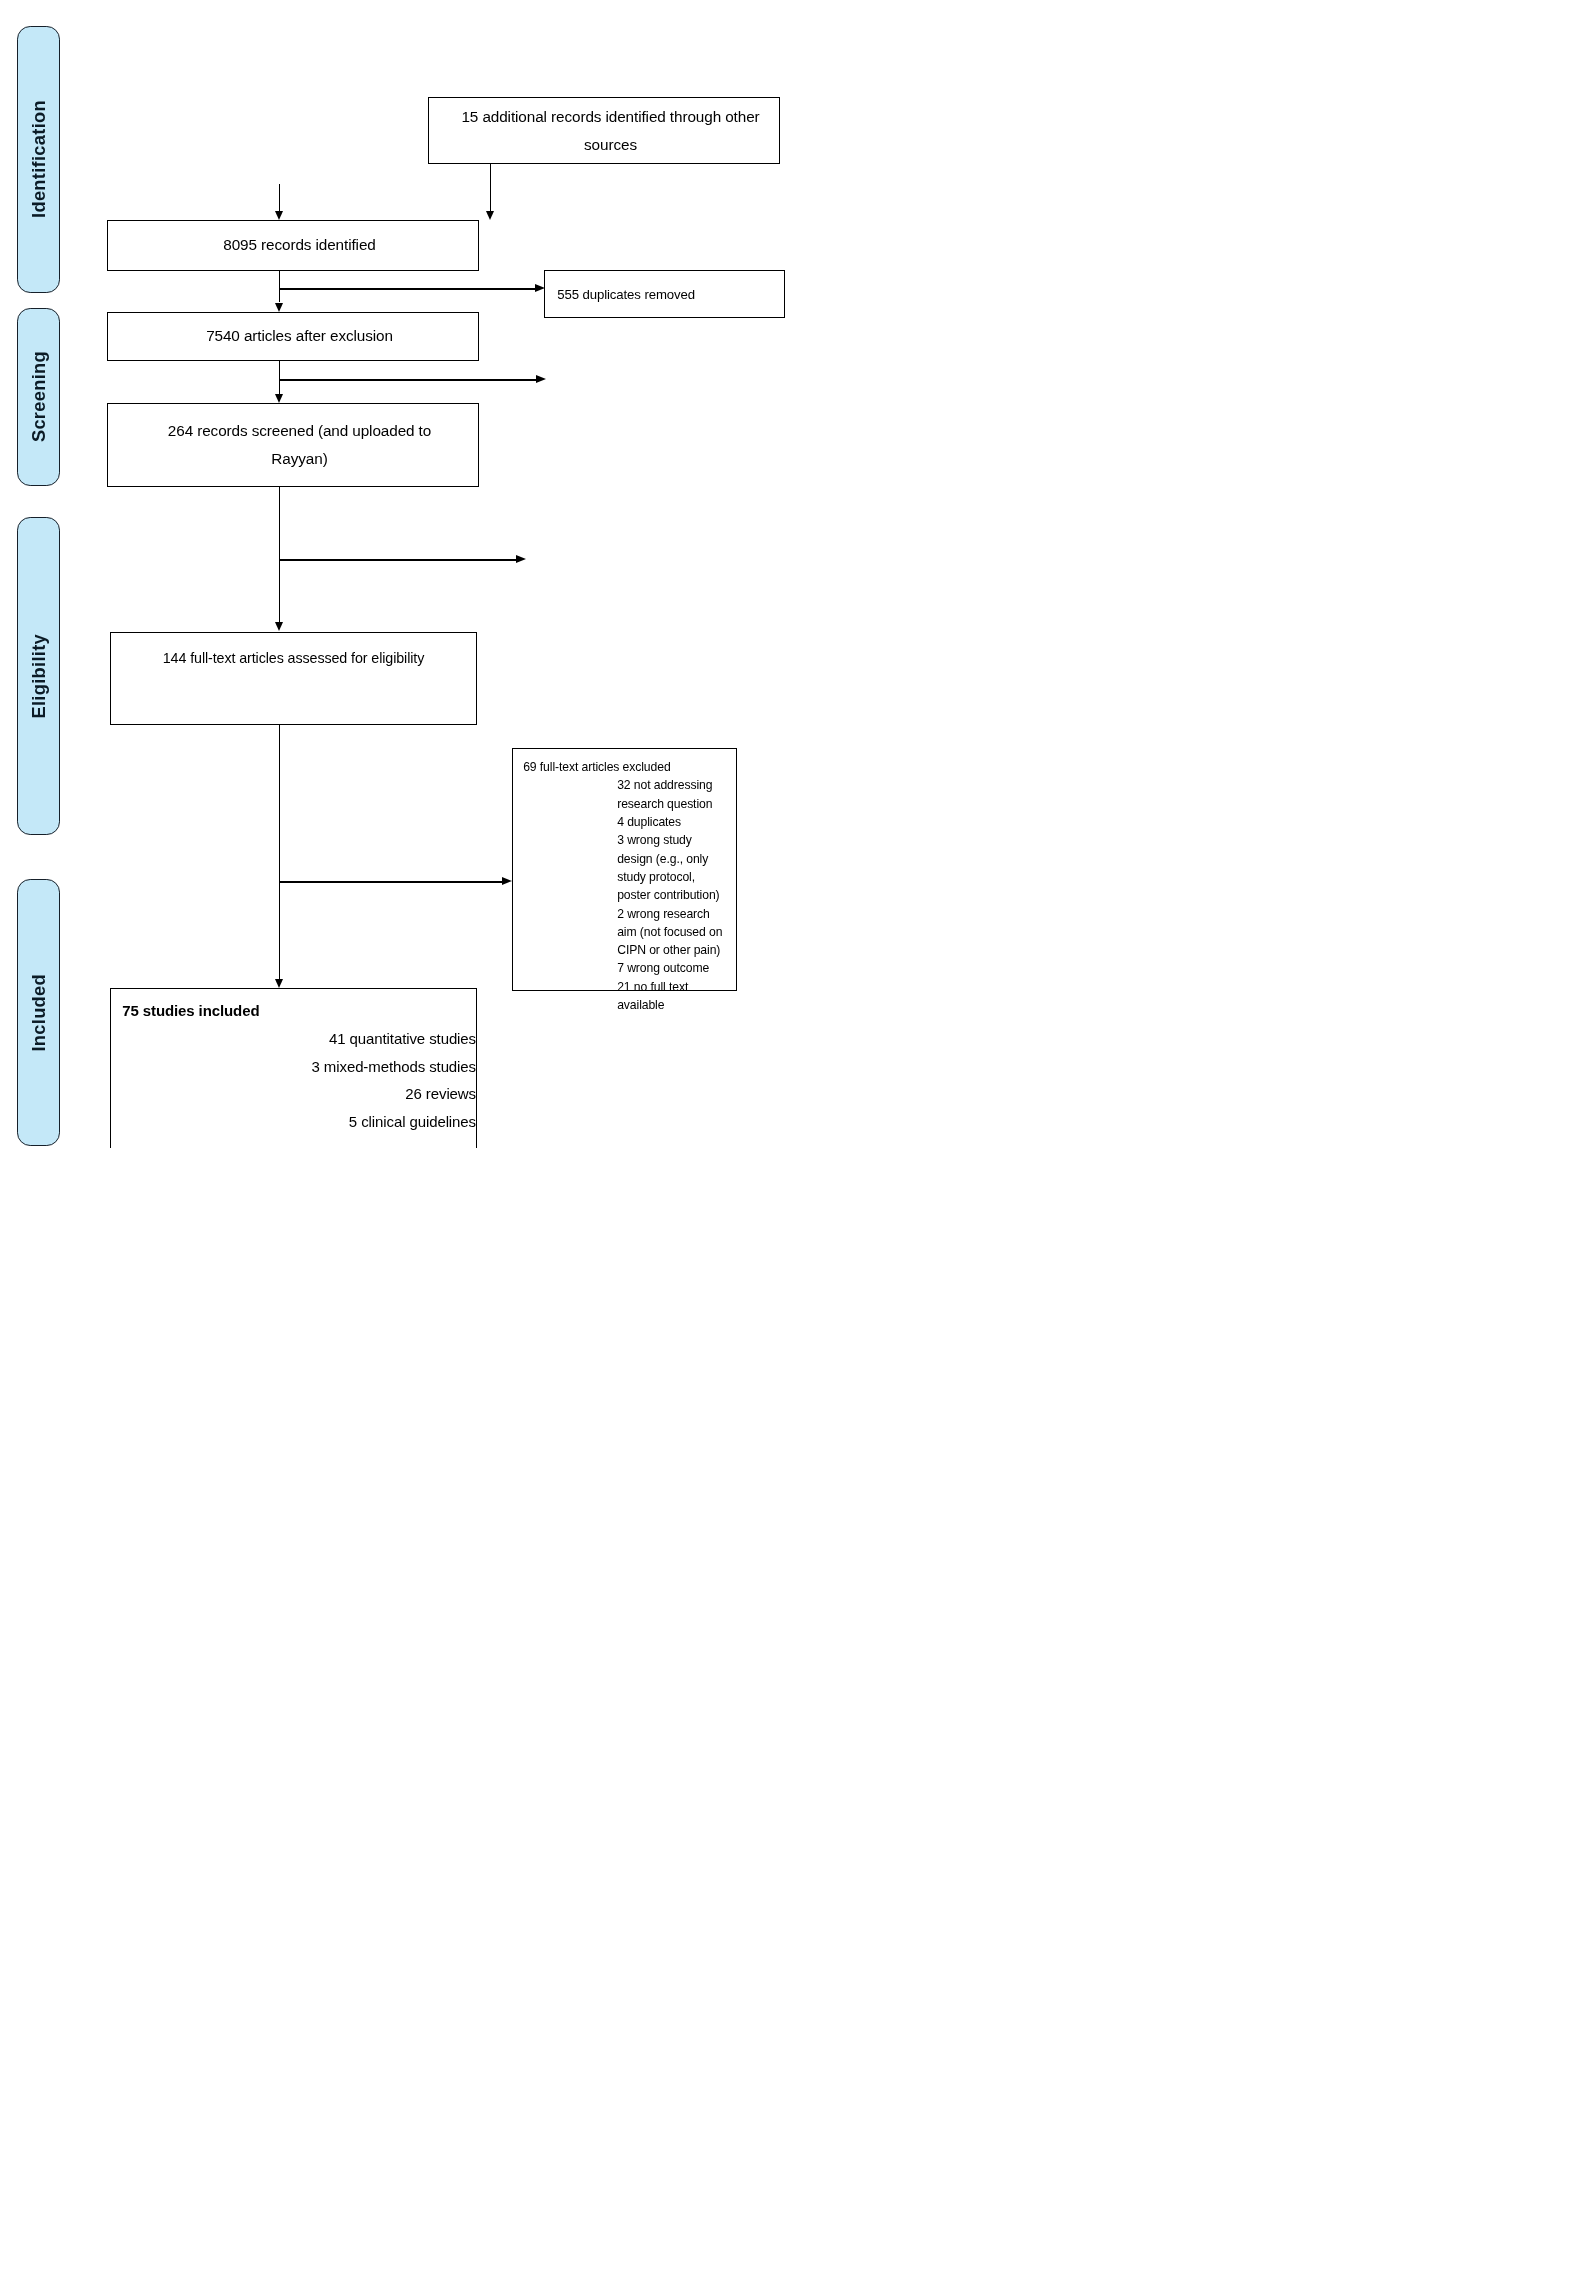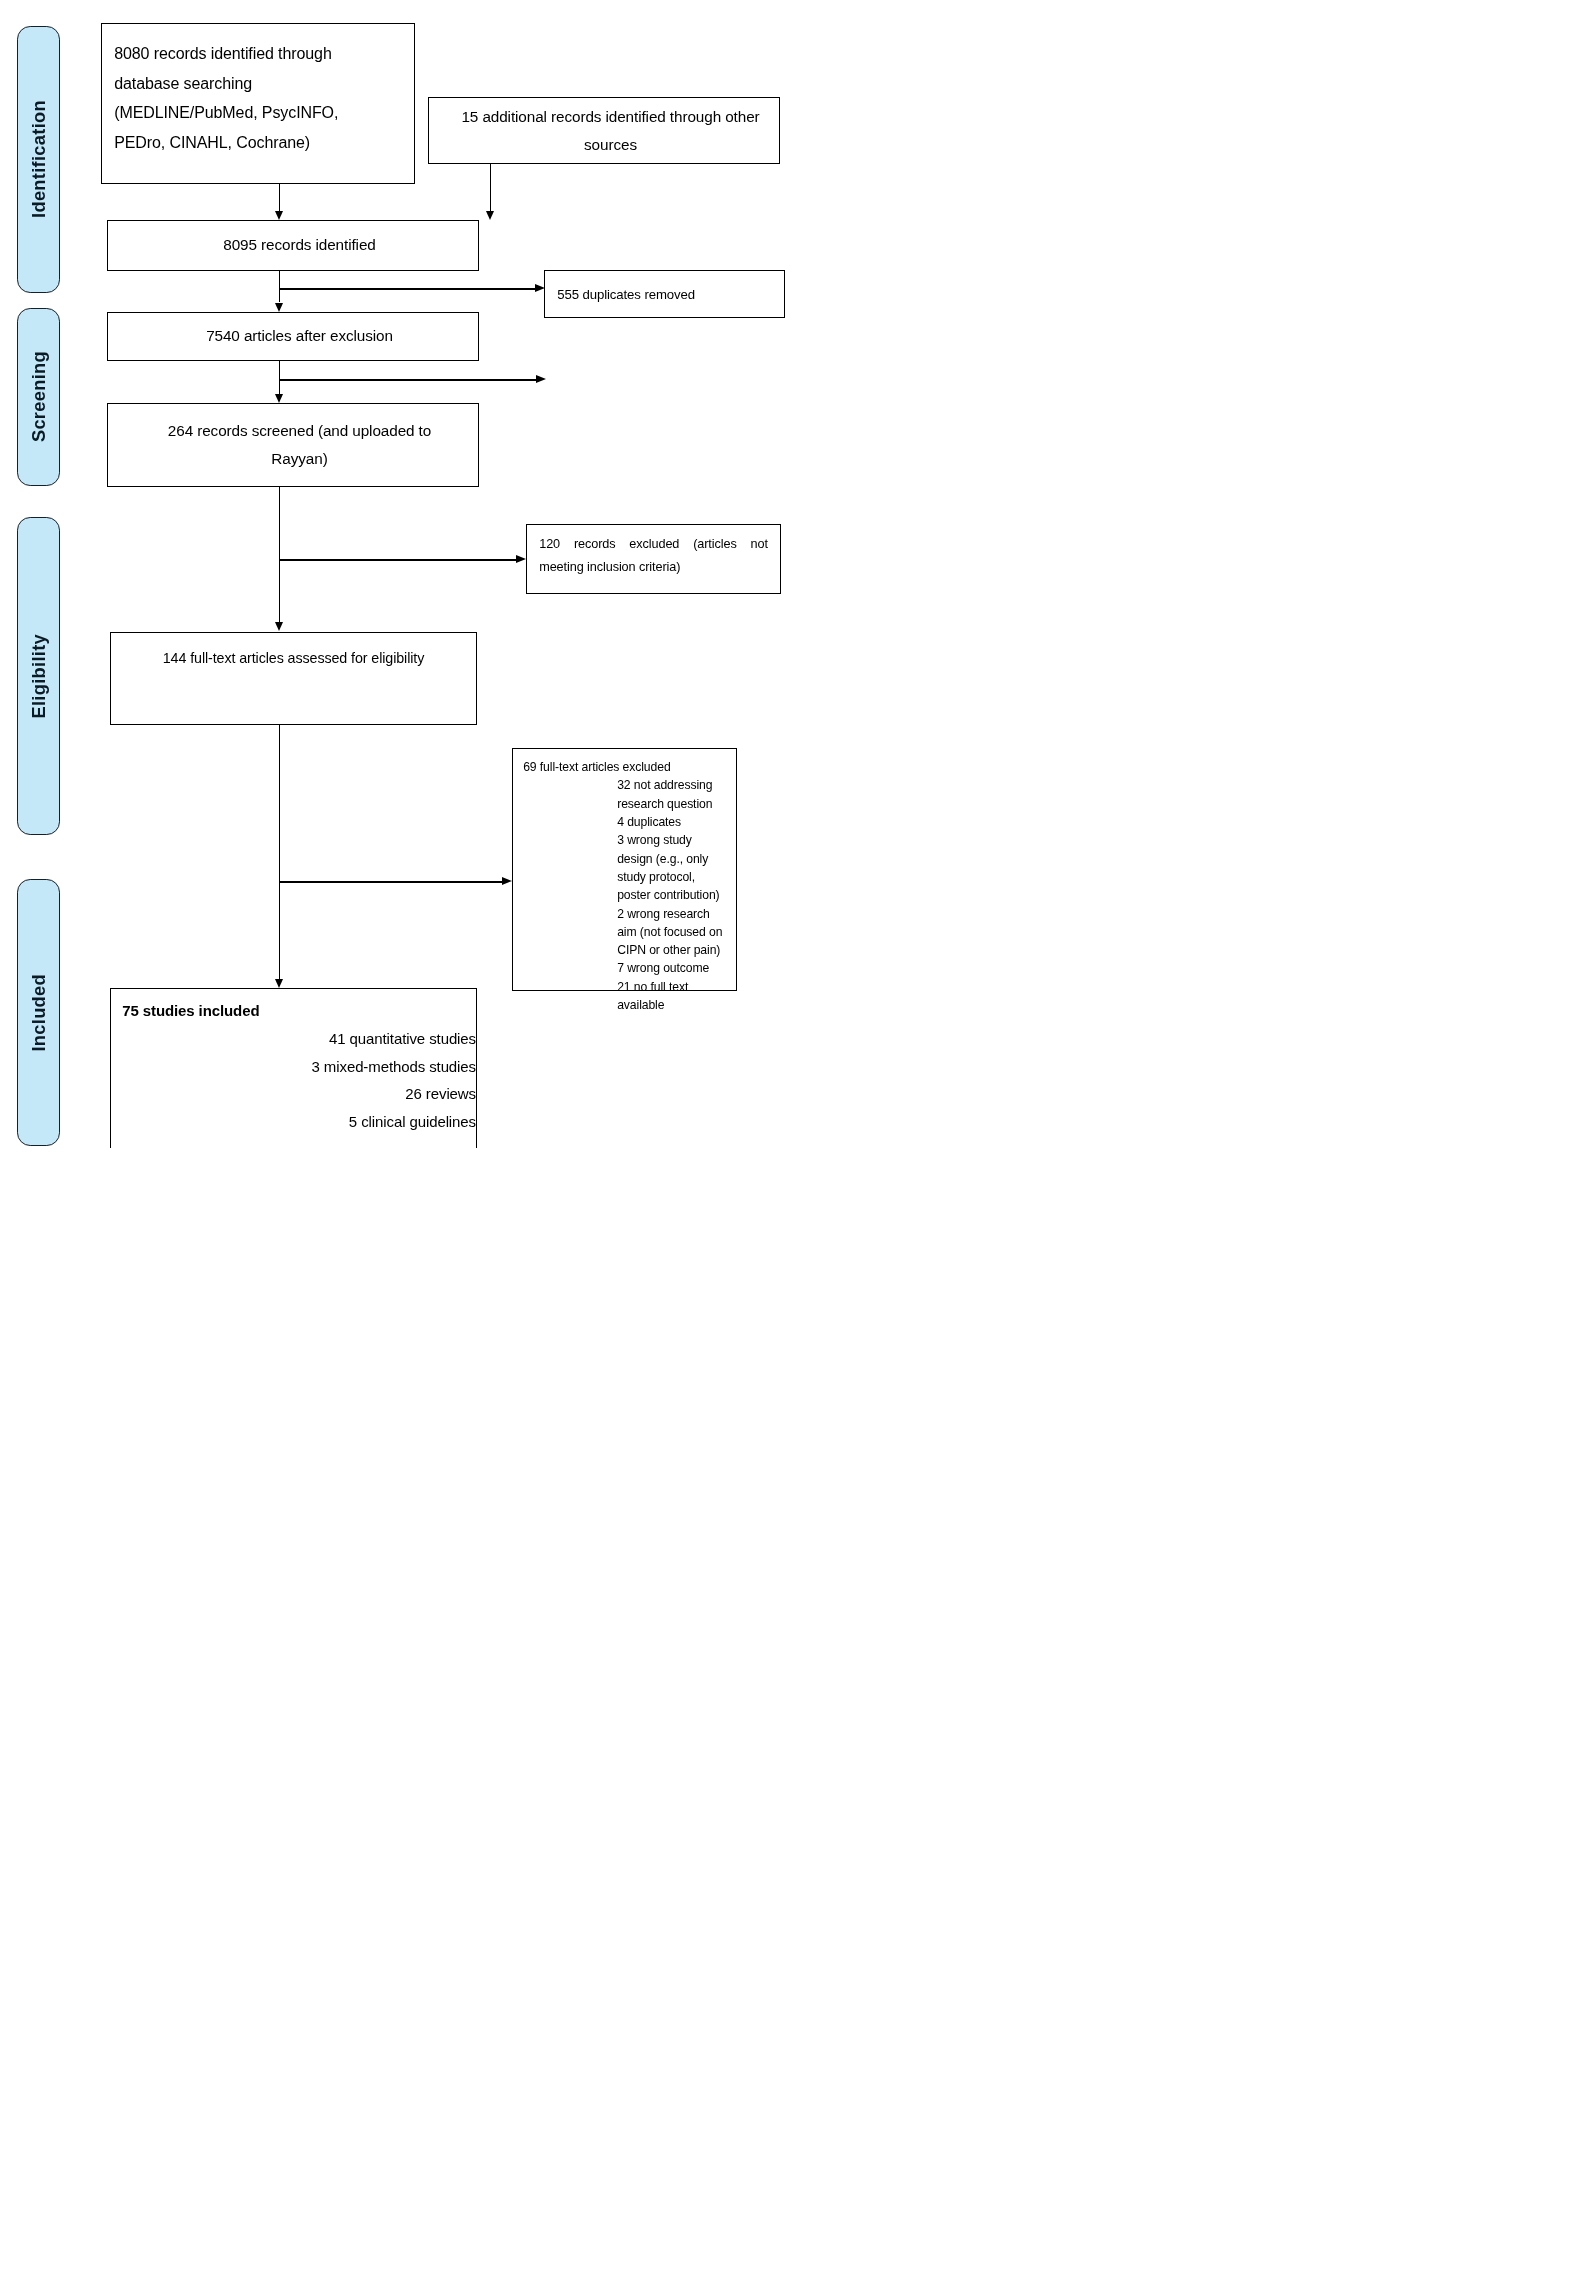--- a/index.html
+++ b/index.html
@@ -98,23 +98,20 @@
   <div class="stage" style="top:308px;height:176px;">
     <span>Screening</span>
   </div>
   <div class="stage" style="top:517px;height:316px;">
     <span>Eligibility</span>
   </div>
   <div class="stage" style="top:879px;height:265px;">
     <span>Included</span>
   </div>
 
-  <div class="box box-db">
-    <div class="inner">8080 records identified through database searching (MEDLINE/PubMed, PsycINFO, PEDro, CINAHL, Cochrane)</div>
-  </div>
 
   <div class="box box-other center-flex">
     <div class="inner" style="max-width:316px;">15 additional records identified through other sources</div>
   </div>
 
   <div class="box box-identified center-flex big">
     <div>8095 records identified</div>
   </div>
 
   <div class="box box-dup">
@@ -123,23 +120,20 @@
 
   <div class="box box-afterexcl center-flex big">
     <div>7540 articles after exclusion</div>
   </div>
 
 
   <div class="box box-screened center-flex big">
     <div class="inner">264 records screened (and uploaded to Rayyan)</div>
   </div>
 
-  <div class="box box-notmeet">
-    <div>120 records excluded (articles not meeting inclusion criteria)</div>
-  </div>
 
   <div class="box box-eligible">
     <span>144 full-text articles assessed for eligibility</span>
   </div>
 
   <div class="box box-ftexcl">
     <div class="head">69 full-text articles excluded</div>
     <div class="item">32 not addressing research question</div>
     <div class="item">4 duplicates</div>
     <div class="item">3 wrong study design (e.g., only study protocol, poster contribution)</div>

